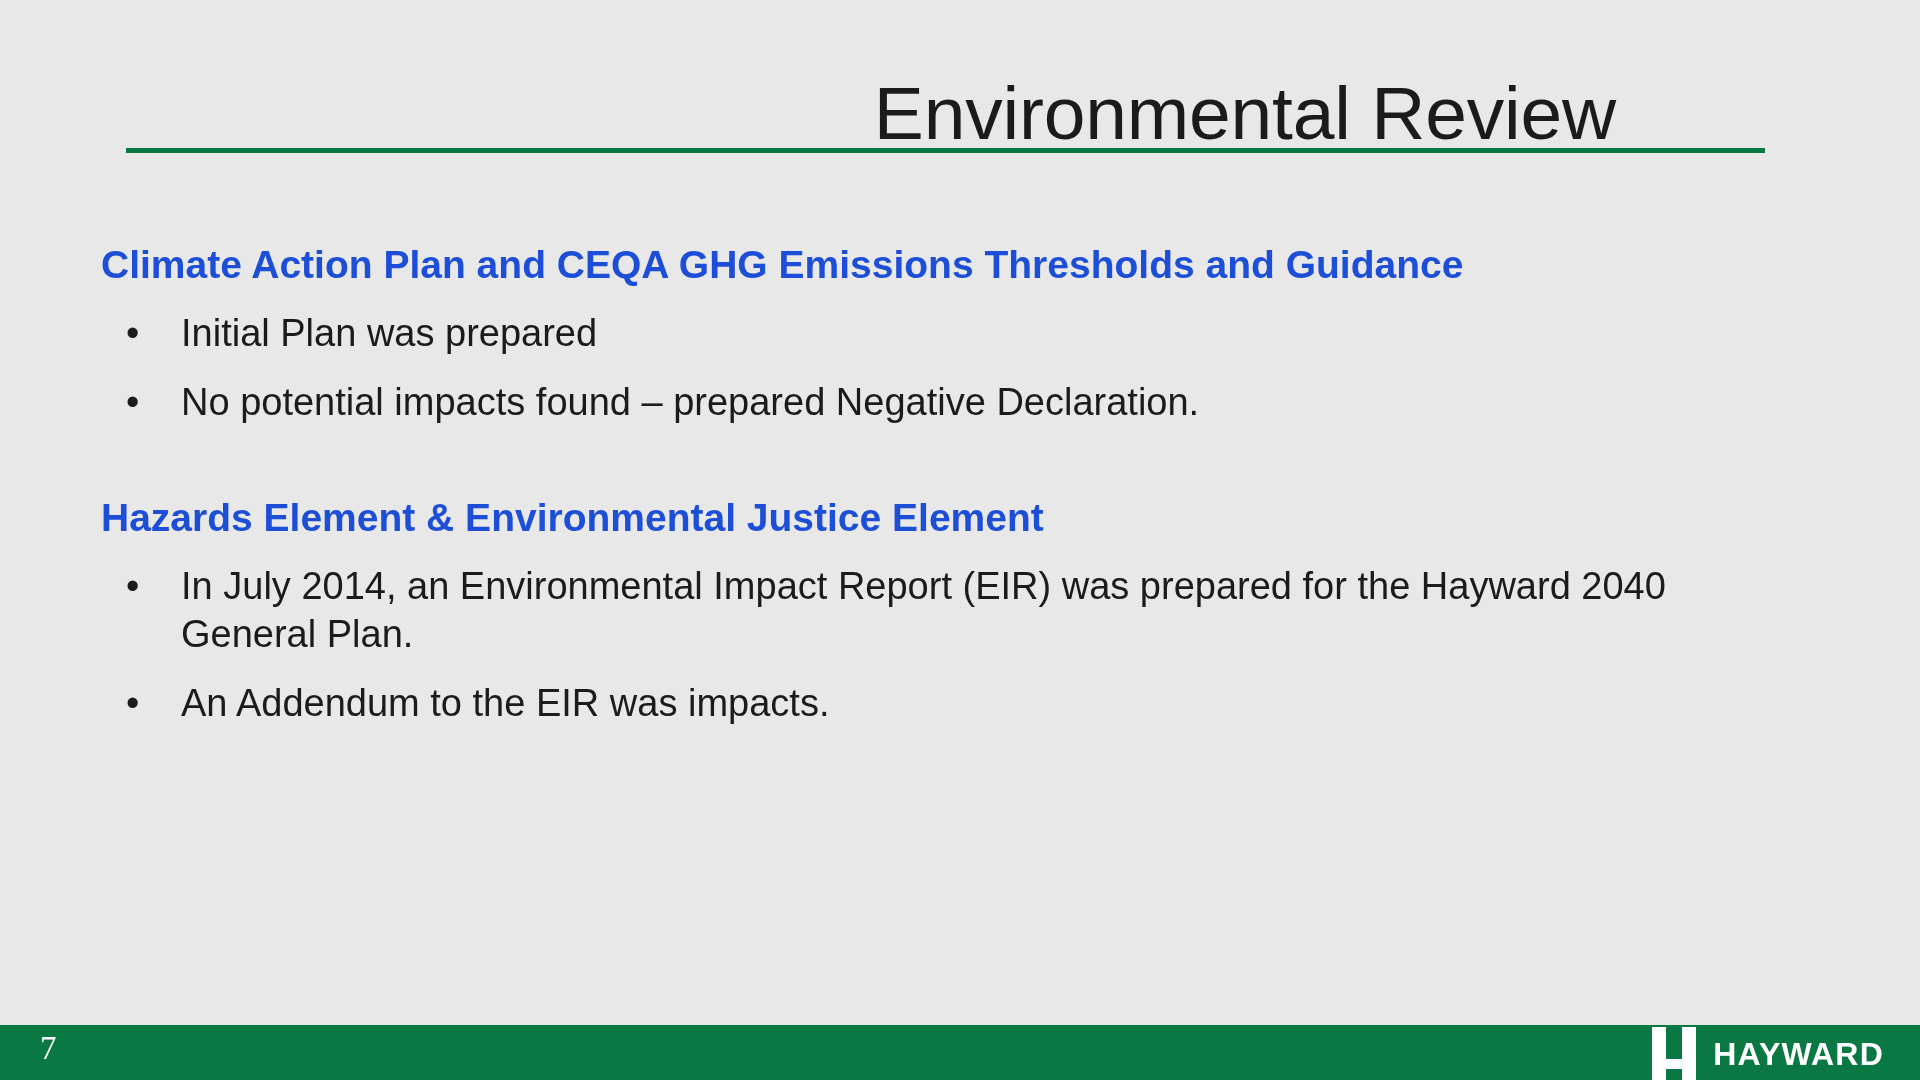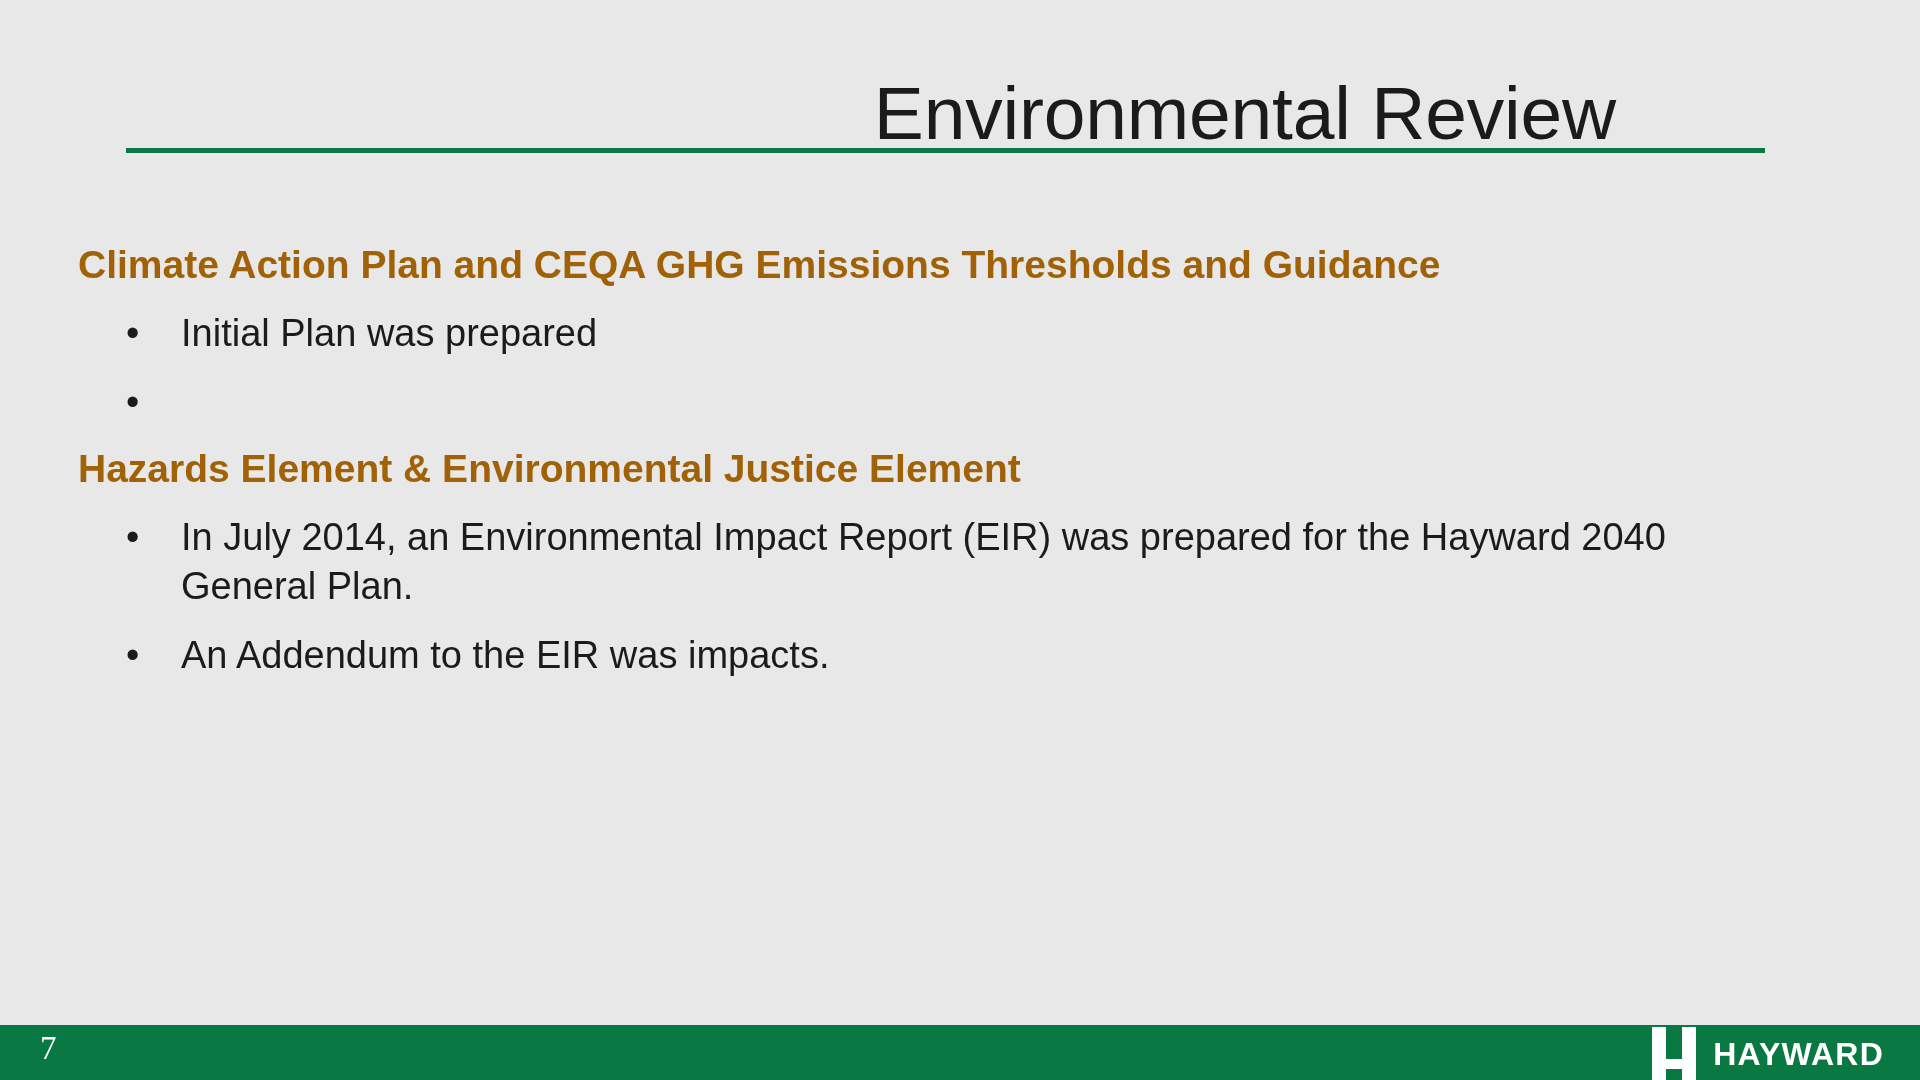--- a/index.html
+++ b/index.html
@@ -55,22 +55,22 @@
   .body-area {
     position: absolute;
     left: 0;
     top: 242px;
     width: 1920px;
   }
 
   .section-heading {
     font-size: 39px;
     font-weight: bold;
-    color: #a16207;
-    padding-left: 78px;
+    color: #1d4ed8;
+    padding-left: 101px;
     line-height: 1.18;
     white-space: nowrap;
   }
 
   .bullet-list {
     list-style: none;
     margin: 0;
     padding: 0;
   }
 
@@ -177,20 +177,21 @@
 
     <div class="section-heading">Climate Action Plan and CEQA GHG Emissions Thresholds and Guidance</div>
 
     <ul class="bullet-list">
       <li class="bullet-item">
         <span class="dot">•</span>
         <span>Initial Plan was prepared</span>
       </li>
       <li class="bullet-item">
         <span class="dot">•</span>
+        <span>No potential impacts found – prepared Negative Declaration.</span>
       </li>
     </ul>
 
     <div class="section-gap"></div>
 
     <div class="section-heading">Hazards Element &amp; Environmental Justice Element</div>
 
     <ul class="bullet-list">
       <li class="bullet-item">
         <span class="dot">•</span>

